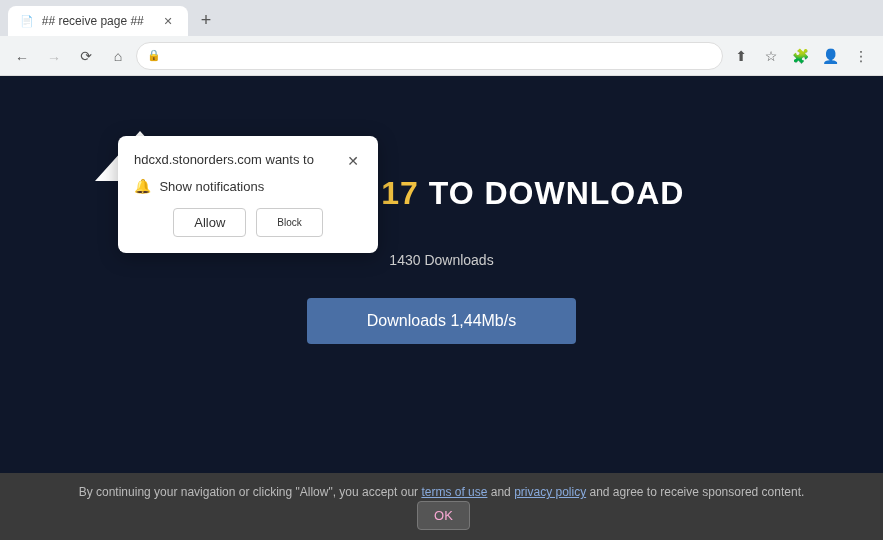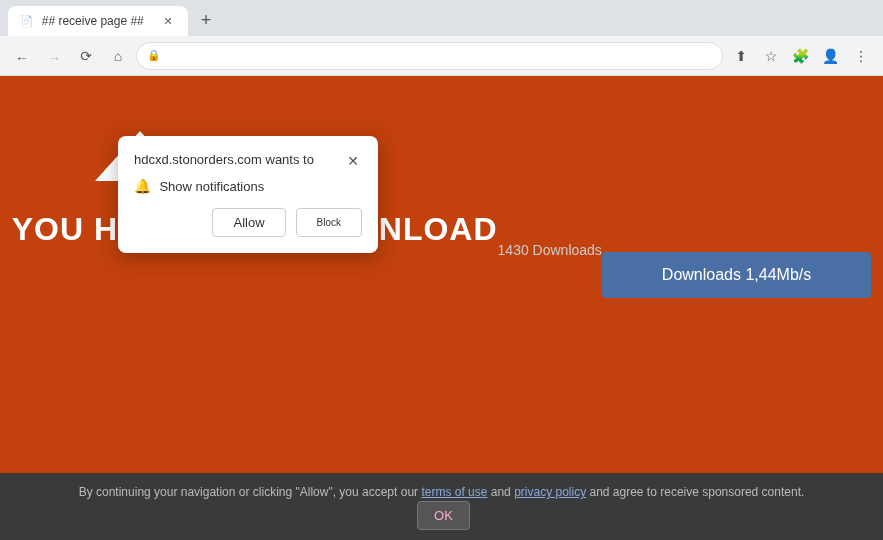--- a/index.html
+++ b/index.html
@@ -66,23 +66,24 @@
       color: #444;
       border: 1px solid #ddd;
     }
     .lock-icon { color: #555; font-size: 11px; }
     .url-text { flex: 1; overflow: hidden; text-overflow: ellipsis; white-space: nowrap; font-size: 12px; color: #333; }
     .nav-actions { display: flex; gap: 2px; }
 
     
     .page-content {
       flex: 1;
-      background: #c2410c;
-      position: relative;
-      display: flex;
+      background: #0f172a;
+      position: relative;
+      display: flex;
+      flex-direction: column;
       align-items: center;
       justify-content: center;
     }
 
     
     .arrow-container {
       position: absolute;
       left: 90px;
       top: 50px;
     }
@@ -171,21 +172,21 @@
       display: flex;
       align-items: center;
       gap: 8px;
       margin-bottom: 14px;
     }
     .bell-icon { font-size: 14px; color: #555; }
     .notification-label { font-size: 13px; color: #333; }
     .popup-buttons {
       display: flex;
       gap: 10px;
-      justify-content: flex-end;
+      justify-content: center;
     }
     .btn-allow {
       background: #fff;
       border: 1px solid #ccc;
       border-radius: 4px;
       padding: 6px 20px;
       font-size: 13px;
       cursor: pointer;
       color: #333;
     }

